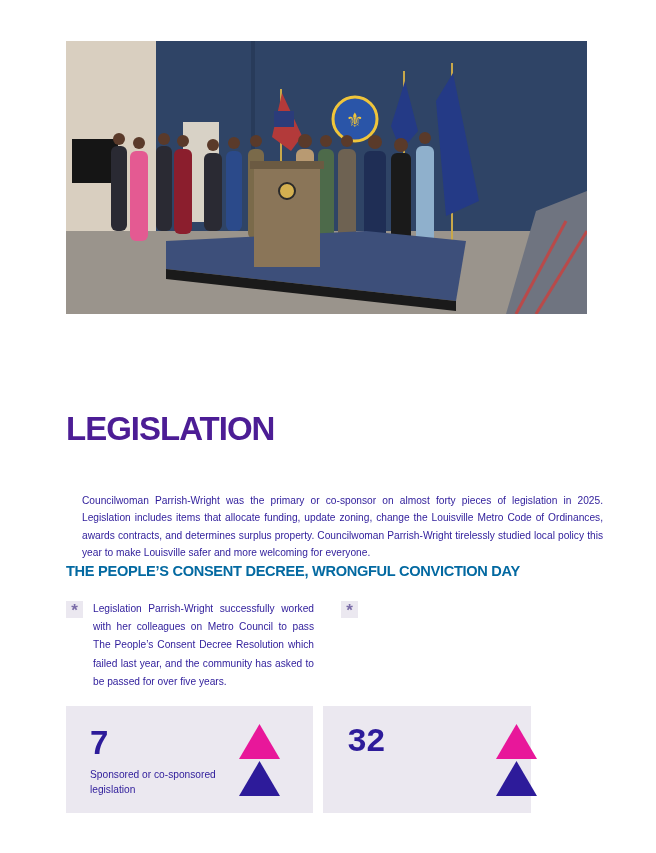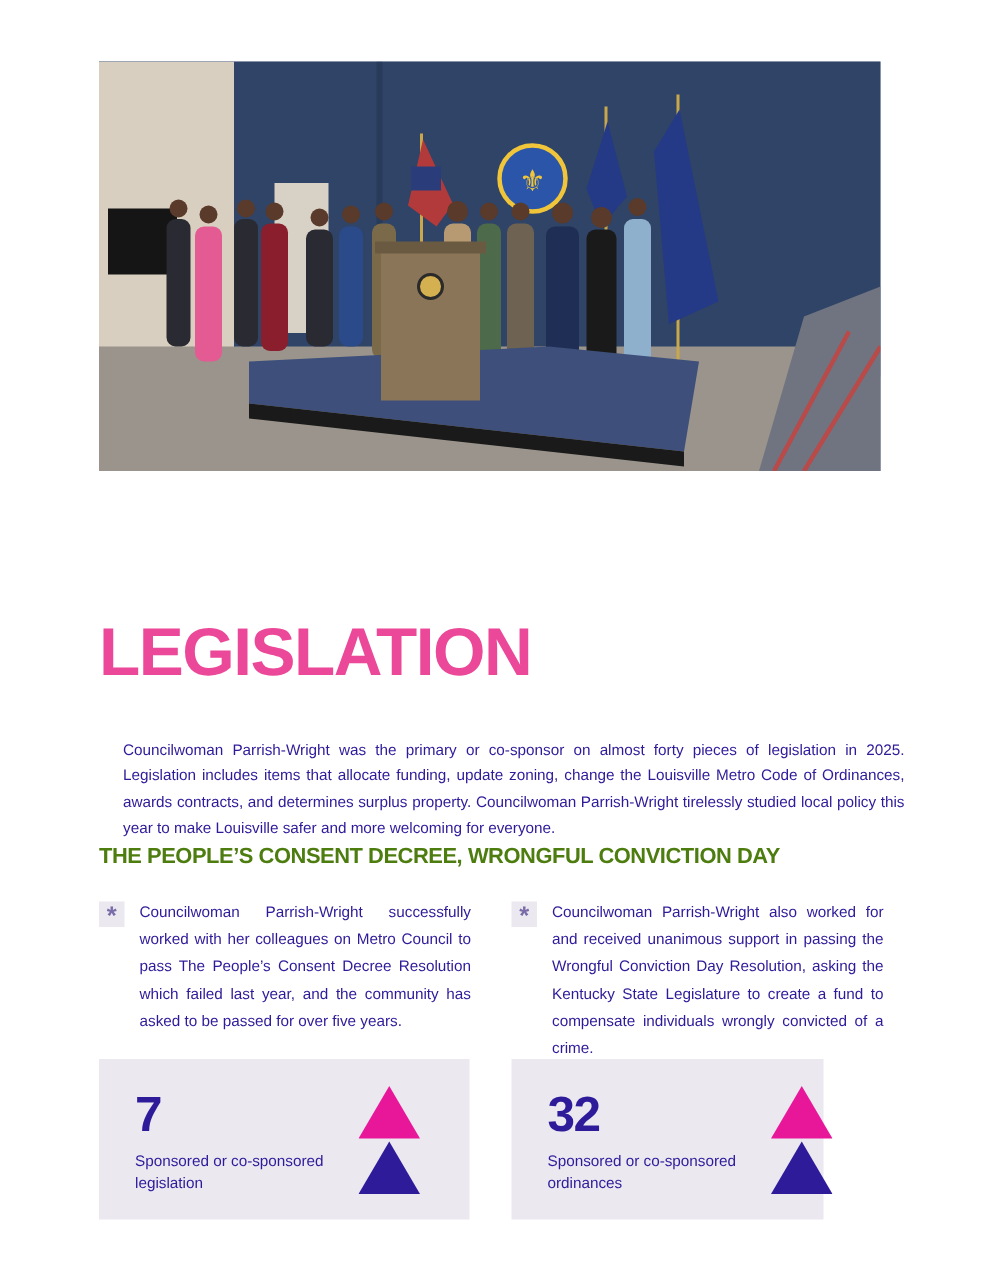--- a/index.html
+++ b/index.html
@@ -1,34 +1,34 @@
 <!DOCTYPE html>
 <html><head>
   <meta charset="utf-8">
   <style>
     html, body { margin: 0; padding: 0; background: #ffffff; }
     body { width: 656px; height: 853px; position: relative; overflow: hidden;
            font-family: "Liberation Sans", "DejaVu Sans", sans-serif; color: #2d1b9a; }
     .photo { position: absolute; left: 66px; top: 41px; width: 521px; height: 273px; overflow: hidden; background: #2f4466; }
     .photo svg { display: block; width: 100%; height: 100%; }
-    .title { position: absolute; left: 66px; top: 412px; margin: 0; font-size: 45px; font-weight: 700;
-             letter-spacing: -1px; color: #ec4899; line-height: 1; }
+    .title { position: absolute; left: 66px; top: 412px; margin: 0; font-size: 33px; font-weight: 700;
+             letter-spacing: -1px; color: #4c1d95; line-height: 1; }
     .intro { position: absolute; left: 66px; top: 476px; width: 521px; margin: 16px; font-size: 10.2px;
              line-height: 17.4px; text-align: justify; color: #2d1b9a; }
     .subhead { position: absolute; left: 66px; top: 563px; width: 530px; margin: 0; font-size: 14.6px; font-weight: 700;
-               letter-spacing: -0.3px; color: #4d7c0f; white-space: nowrap; }
+               letter-spacing: -0.3px; color: #0369a1; white-space: nowrap; }
     .bullet { position: absolute; top: 600px; width: 248px; }
     .bullet .star { position: absolute; left: 0; top: 1px; width: 17px; height: 17px; background: #ebe8f0;
                     color: #7a6ca8; font-size: 17px; line-height: 20px; text-align: center; font-weight: 700; }
     .bullet p { margin: 0 0 0 27px; font-size: 10.2px; line-height: 18.2px; text-align: justify; color: #2d1b9a; }
     .b1 { left: 66px; }
     .b2 { left: 341px; }
     .stat { position: absolute; top: 706px; height: 107px; background: #ebe8f0; }
     .s1 { left: 66px; width: 247px; }
-    .s2 { left: 341px; width: 208px; }
+    .s2 { left: 323px; width: 208px; font-family: Liberation Mono, monospace; }
     .stat .num { position: absolute; left: 24px; top: 20px; font-size: 33px; font-weight: 700; color: #2d1b9a; line-height: 1; letter-spacing: -1px; }
     .stat .label { position: absolute; left: 24px; top: 61px; width: 140px; font-size: 10.2px; line-height: 15px; color: #2d1b9a; }
     .stat .tri { position: absolute; left: 173px; top: 18px; width: 41px; height: 72px; }
   </style>
 </head>
 <body>
 
 <div class="photo">
   <svg viewBox="0 0 521 273" preserveAspectRatio="none">
 
@@ -101,37 +101,35 @@
 </div>
 
 <h1 class="title">LEGISLATION</h1>
 
 <p class="intro">Councilwoman Parrish-Wright was the primary or co-sponsor on almost forty pieces of legislation in 2025. Legislation includes items that allocate funding, update zoning, change the Louisville Metro Code of Ordinances, awards contracts, and determines surplus property. Councilwoman Parrish-Wright tirelessly studied local policy this year to make Louisville safer and more welcoming for everyone.</p>
 
 <h2 class="subhead">THE PEOPLE’S CONSENT DECREE, WRONGFUL CONVICTION DAY</h2>
 
 <div class="bullet b1">
   <span class="star">*</span>
-  <p>Councilwoman Parrish-Wright successfully worked with her colleagues on Metro Council to pass The People’s Consent Decree Resolution which failed last year, and the community has asked to be passed for over five years.</p>
+  <p>Legislation Parrish-Wright successfully worked with her colleagues on Metro Council to pass The People’s Consent Decree Resolution which failed last year, and the community has asked to be passed for over five years.</p>
 </div>
 
 <div class="bullet b2">
   <span class="star">*</span>
-  <p>Councilwoman Parrish-Wright also worked for and received unanimous support in passing the Wrongful Conviction Day Resolution, asking the Kentucky State Legislature to create a fund to compensate individuals wrongly convicted of a crime.</p>
 </div>
 
 <div class="stat s1">
   <div class="num">7</div>
   <div class="label">Sponsored or co-sponsored legislation</div>
   <svg class="tri" viewBox="0 0 41 72">
     <polygon points="20.5,0 41,35 0,35" fill="#e8179a"></polygon>
     <polygon points="20.5,37 41,72 0,72" fill="#2d1b9a"></polygon>
   </svg>
 </div>
 
 <div class="stat s2">
   <div class="num">32</div>
-  <div class="label">Sponsored or co-sponsored ordinances</div>
   <svg class="tri" viewBox="0 0 41 72">
     <polygon points="20.5,0 41,35 0,35" fill="#e8179a"></polygon>
     <polygon points="20.5,37 41,72 0,72" fill="#2d1b9a"></polygon>
   </svg>
 </div>
 
 </body></html>

